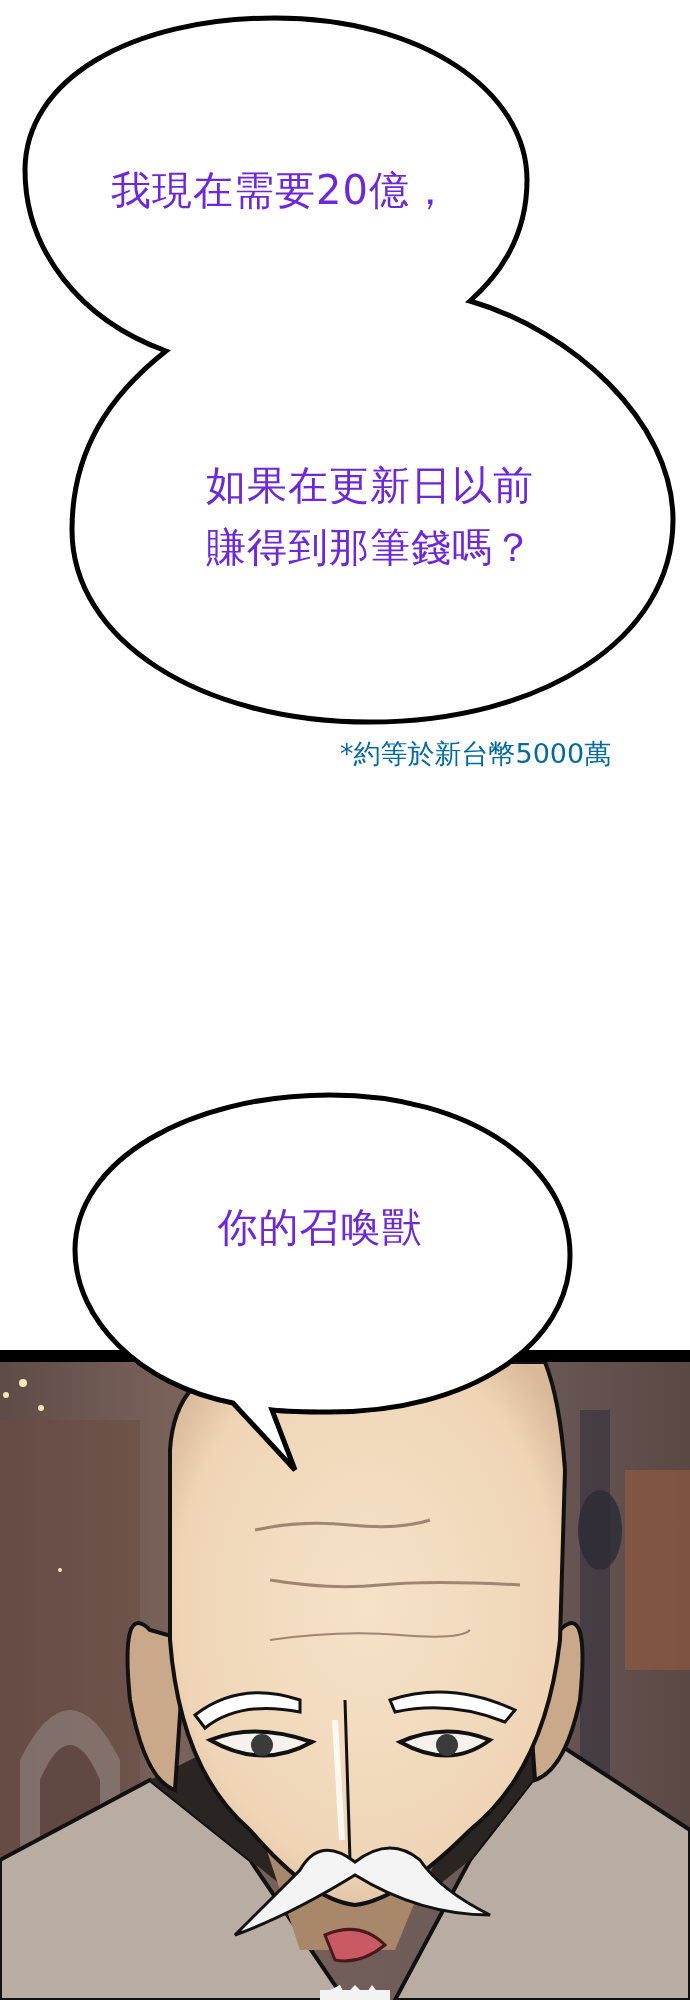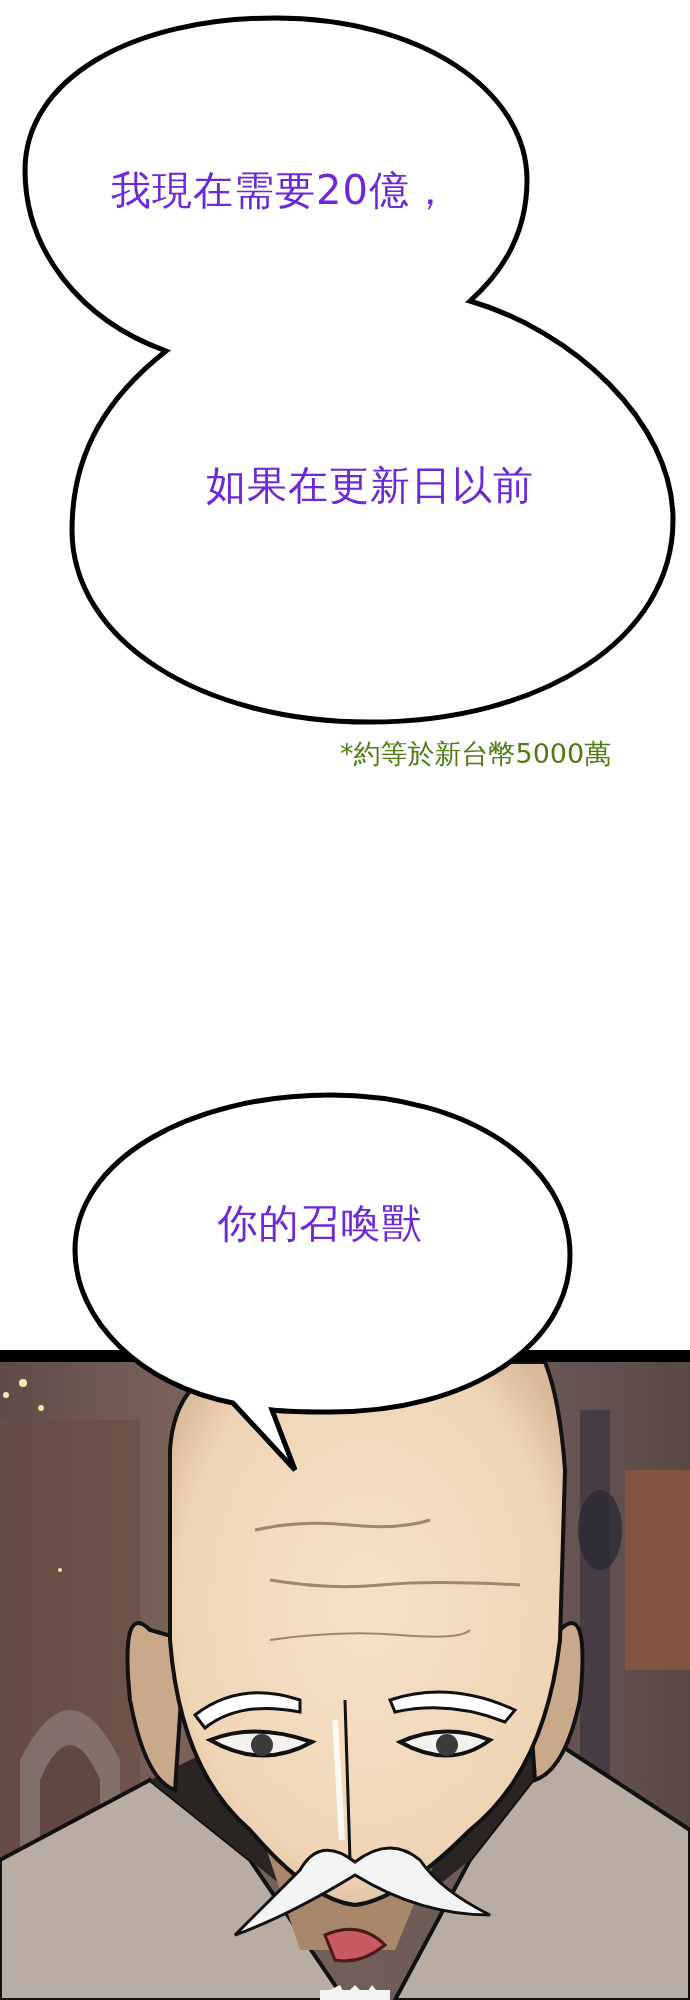--- a/index.html
+++ b/index.html
@@ -5,42 +5,43 @@
   html, body { margin: 0; padding: 0; background: #ffffff; }
   body { width: 690px; height: 2000px; position: relative; overflow: hidden;
          font-family: "DejaVu Sans", "Liberation Sans", sans-serif; }
   .layer { position: absolute; left: 0; top: 0; }
   .txt { position: absolute; color: #6d28d9; text-align: center; white-space: nowrap;
          font-family: "DejaVu Sans", "Liberation Sans", sans-serif; letter-spacing: 1px; }
   .t1 { left: 96px; top: 166px; width: 370px; font-size: 40px; line-height: 48px; }
   .t2 { left: 160px; top: 430px; width: 420px; font-size: 40px; line-height: 62px; margin-top: 24px; }
   .t2 div, .t3 div { display: block; }
   .note { position: absolute; left: 340px; top: 736px; width: 325px; font-size: 27px;
-          color: #4d7c0f; white-space: nowrap; text-align: left; }
-  .t3 { left: 150px; top: 1196px; width: 340px; font-size: 40px; line-height: 62px; font-family: Liberation Mono, monospace; }
+          color: #0369a1; white-space: nowrap; text-align: left; }
+  .t3 { left: 150px; top: 1196px; width: 340px; font-size: 40px; line-height: 62px; }
 </style>
 </head>
 <body>
 
 <svg class="layer" width="690" height="760" viewBox="0 0 690 760">
   <path d="M166,351
            C 80,320 25,250 25,170
            C 25,80 130,18 275,18
            C 420,18 527,90 527,180
            C 527,230 505,270 470,301
            C 570,330 673,420 673,520
            C 673,640 540,722 370,722
            C 200,722 72,640 72,530
            C 72,450 110,395 166,351 Z" fill="#ffffff" stroke="#000000" stroke-width="5" stroke-linejoin="miter"></path>
 </svg>
 
 <div class="txt t1">我現在需要20億，</div>
 
 <div class="txt t2">
   <div>如果在更新日以前</div>
+  <div>賺得到那筆錢嗎？</div>
 </div>
 
 <div class="note">*約等於新台幣5000萬</div>
 
 <svg class="layer" width="690" height="2000" viewBox="0 0 690 2000">
   <defs>
     <linearGradient id="bg" x1="0" y1="0" x2="1" y2="0">
       <stop offset="0" stop-color="#5e4b47"></stop>
       <stop offset="0.25" stop-color="#7a625a"></stop>
       <stop offset="0.75" stop-color="#6a5a58"></stop>

